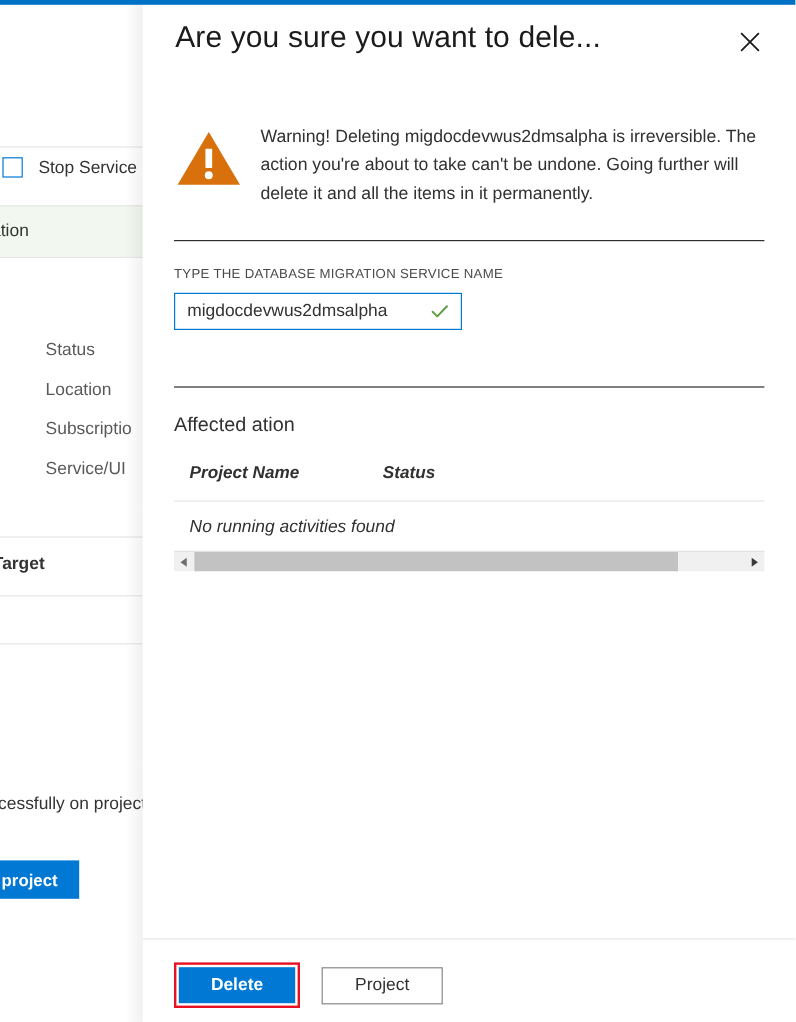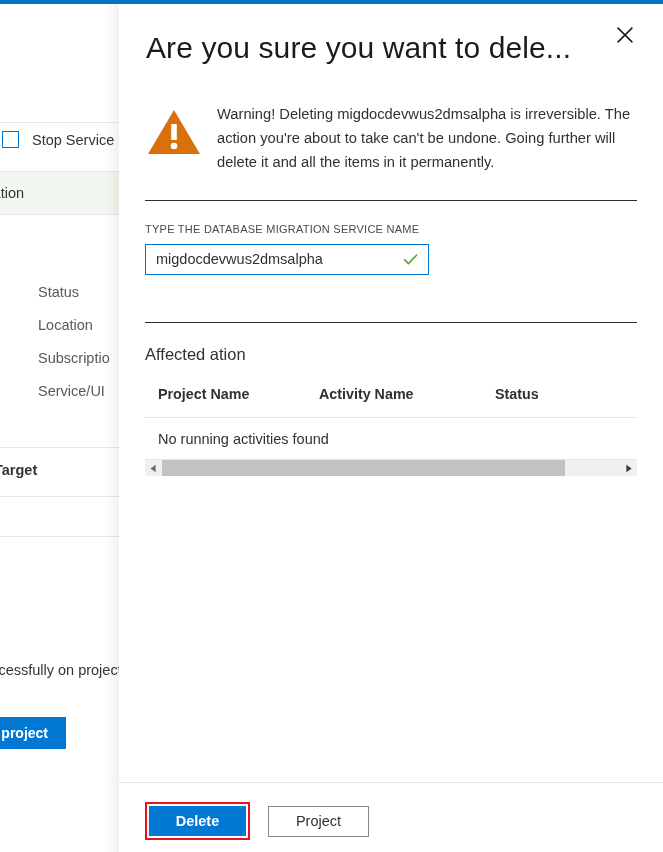--- a/index.html
+++ b/index.html
@@ -159,22 +159,22 @@
     box-sizing: border-box;
   }
 
   .dialog-header {
     position: relative;
     height: 66px;
   }
   .dialog-title {
     position: absolute;
     left: 27px;
-    top: 27px;
-    font-size: 30px;
+    top: 13px;
+    font-size: 25px;
     color: #1b1b1b;
     letter-spacing: 0.1px;
     white-space: nowrap;
   }
   .close-btn {
     position: absolute;
     right: 25px;
     top: 18px;
     width: 26px; height: 26px;
     display: flex;
@@ -224,21 +224,21 @@
     font-size: 11px;
     color: #4a4a4a;
     letter-spacing: 0.25px;
     text-transform: uppercase;
     white-space: nowrap;
   }
 
   .field-wrap {
     position: relative;
     margin-top: 9px;
-    width: 284px;
+    width: 240px;
     height: 31px;
     border: 1px solid #0078d4;
     background: #ffffff;
     box-sizing: border-box;
     display: flex;
     align-items: center;
   }
   .field-input {
     border: none;
     outline: none;
@@ -263,20 +263,21 @@
   .section-title {
     margin-top: 22px;
     font-size: 16.5px;
     color: #323130;
   }
 
   
   .tbl {
     margin-top: 22px;
     width: 492px;
+    font-style: italic;
   }
   .tbl-head {
     display: flex;
     height: 31px;
     align-items: flex-start;
     border-bottom: 1px solid #e6e6e6;
   }
   .tbl-head .th {
     font-size: 14.3px;
     font-weight: bold;
@@ -463,21 +464,20 @@
         </span>
       </div>
 
       <div class="rule-dark rule-2"></div>
 
       <div class="section-title">Affected ation</div>
 
       <div class="tbl">
         <div class="tbl-head">
           <div class="th th-c0">Project Name</div>
-          <div class="th th-c1">Activity Name</div>
           <div class="th th-c2">Status</div>
         </div>
         <div class="tbl-row">
           <div class="tbl-empty">No running activities found</div>
         </div>
         <div class="hscroll">
           <div class="hs-arrow">
             <svg width="9" height="9" viewBox="0 0 9 9">
                 <path d="M6.6 0.8 L6.6 8.2 L1.4 4.5 Z" fill="#6e6e6e"></path>
               </svg>

